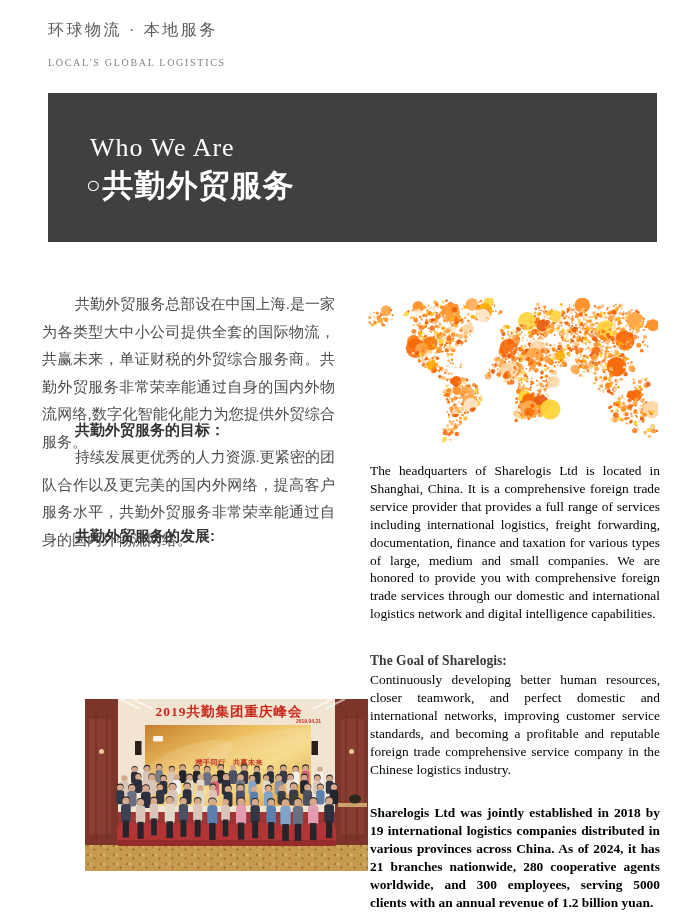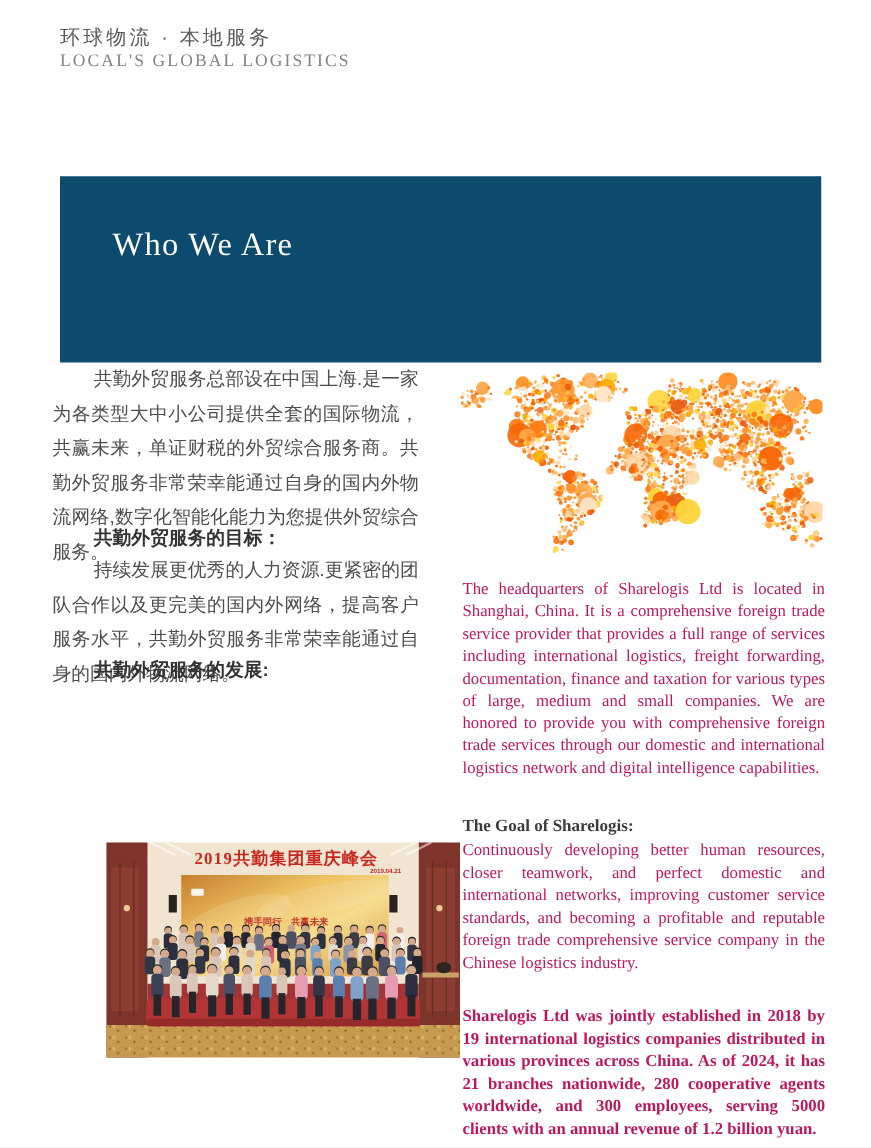--- a/index.html
+++ b/index.html
@@ -2,73 +2,76 @@
 <html><head>
 <meta charset="utf-8">
 <style>
   html,body{margin:0;padding:0;background:#e9e9e9;}
   .page{position:relative;width:697px;height:918px;background:#ffffff;margin:0 auto;
         font-family:"Liberation Sans",sans-serif;overflow:hidden;}
 
   
   .hdr{position:absolute;left:48px;top:20px;}
   .hdr-zh{font-size:16px;color:#5a5a5a;letter-spacing:2.5px;}
-  .hdr-en{margin-top:1px;font-size:14px;color:#828282;letter-spacing:1.7px;
+  .hdr-en{margin-top:16px;font-size:10px;color:#828282;letter-spacing:1.7px;
           font-family:"Liberation Serif",serif;}
 
   
-  .banner{position:absolute;left:48px;top:93px;width:609px;height:149px;background:#0c4a6e;margin-top:48px;}
+  .banner{position:absolute;left:48px;top:93px;width:609px;height:149px;background:#404040;}
   .banner-en{position:absolute;left:42px;top:40px;color:#ffffff;font-size:26px;
              font-family:"Liberation Serif",serif;letter-spacing:1px;}
   .banner-zh{position:absolute;left:38px;top:72px;color:#ffffff;font-size:31px;
              font-weight:bold;letter-spacing:1px;}
   .banner-zh .ring{font-size:24px;font-weight:normal;position:relative;top:-3px;margin-right:1px;}
 
   
   .zh-p{position:absolute;left:42px;width:293px;font-size:15px;line-height:27.5px;
         color:#4d4d4d;text-align:justify;text-indent:2.2em;margin:0;}
   .zh-h{position:absolute;left:42px;width:293px;font-size:15px;font-weight:bold;color:#333333;
         text-indent:2.2em;margin:0;}
   #zp1{top:290px;}
   #zgh{top:421px;}
   #zgt{top:443px;}
   #zdh{top:527px;}
   #zdt{top:549px;}
 
   
   .en-p{position:absolute;left:370px;width:290px;font-size:13.4px;line-height:17.9px;
-        color:#be185d;text-align:justify;margin:0;font-family:"Liberation Serif",serif;}
+        color:#000000;text-align:justify;margin:0;font-family:"Liberation Serif",serif;}
   .en-h{position:absolute;left:370px;width:290px;font-size:13.6px;font-weight:bold;color:#3b3b3b;
         margin:0;font-family:"Liberation Serif",serif;}
   #ep1{top:462px;}
   #egh{top:653px;}
   #egt{top:671px;}
   #edh{top:786px;}
   #edt{top:804px;font-weight:bold;}
 
   
   .map-wrap{position:absolute;left:364px;top:298px;width:294px;height:145px;}
   .map-wrap svg{width:100%;height:100%;display:block;}
 
   
-  .photo-wrap{position:absolute;left:49px;top:673px;width:283px;height:174px;padding-left:36px;}
+  .photo-wrap{position:absolute;left:49px;top:698px;width:283px;height:174px;padding-left:36px;}
   .photo-wrap svg{width:100%;height:100%;display:block;}
 </style>
 </head>
 <body>
 
 <div class="page">
 
   <header class="hdr">
     <div class="hdr-zh">环球物流 · 本地服务</div>
     <div class="hdr-en">LOCAL'S GLOBAL LOGISTICS</div>
   </header>
 
   <section class="banner">
     <div class="banner-en">Who We Are</div>
+    <div class="banner-zh">
+      <span class="ring">○</span><span>共勤外贸服务</span>
+    </div>
   </section>
 
   <p class="zh-p" id="zp1">共勤外贸服务总部设在中国上海.是一家为各类型大中小公司提供全套的国际物流，共赢未来，单证财税的外贸综合服务商。共勤外贸服务非常荣幸能通过自身的国内外物流网络,数字化智能化能力为您提供外贸综合服务。</p>
   <h3 class="zh-h" id="zgh">共勤外贸服务的目标：</h3>
   <p class="zh-p" id="zgt">持续发展更优秀的人力资源.更紧密的团队合作以及更完美的国内外网络，提高客户服务水平，共勤外贸服务非常荣幸能通过自身的国内外物流网络。</p>
   <h3 class="zh-h" id="zdh">共勤外贸服务的发展:</h3>
 
   <div class="map-wrap">
     <svg id="map-svg" viewBox="0 0 600 292" xmlns="http://www.w3.org/2000/svg">
         <circle cx="145.3" cy="6.6" r="4.1" fill="#ffa94d" fill-opacity="0.77"></circle>

